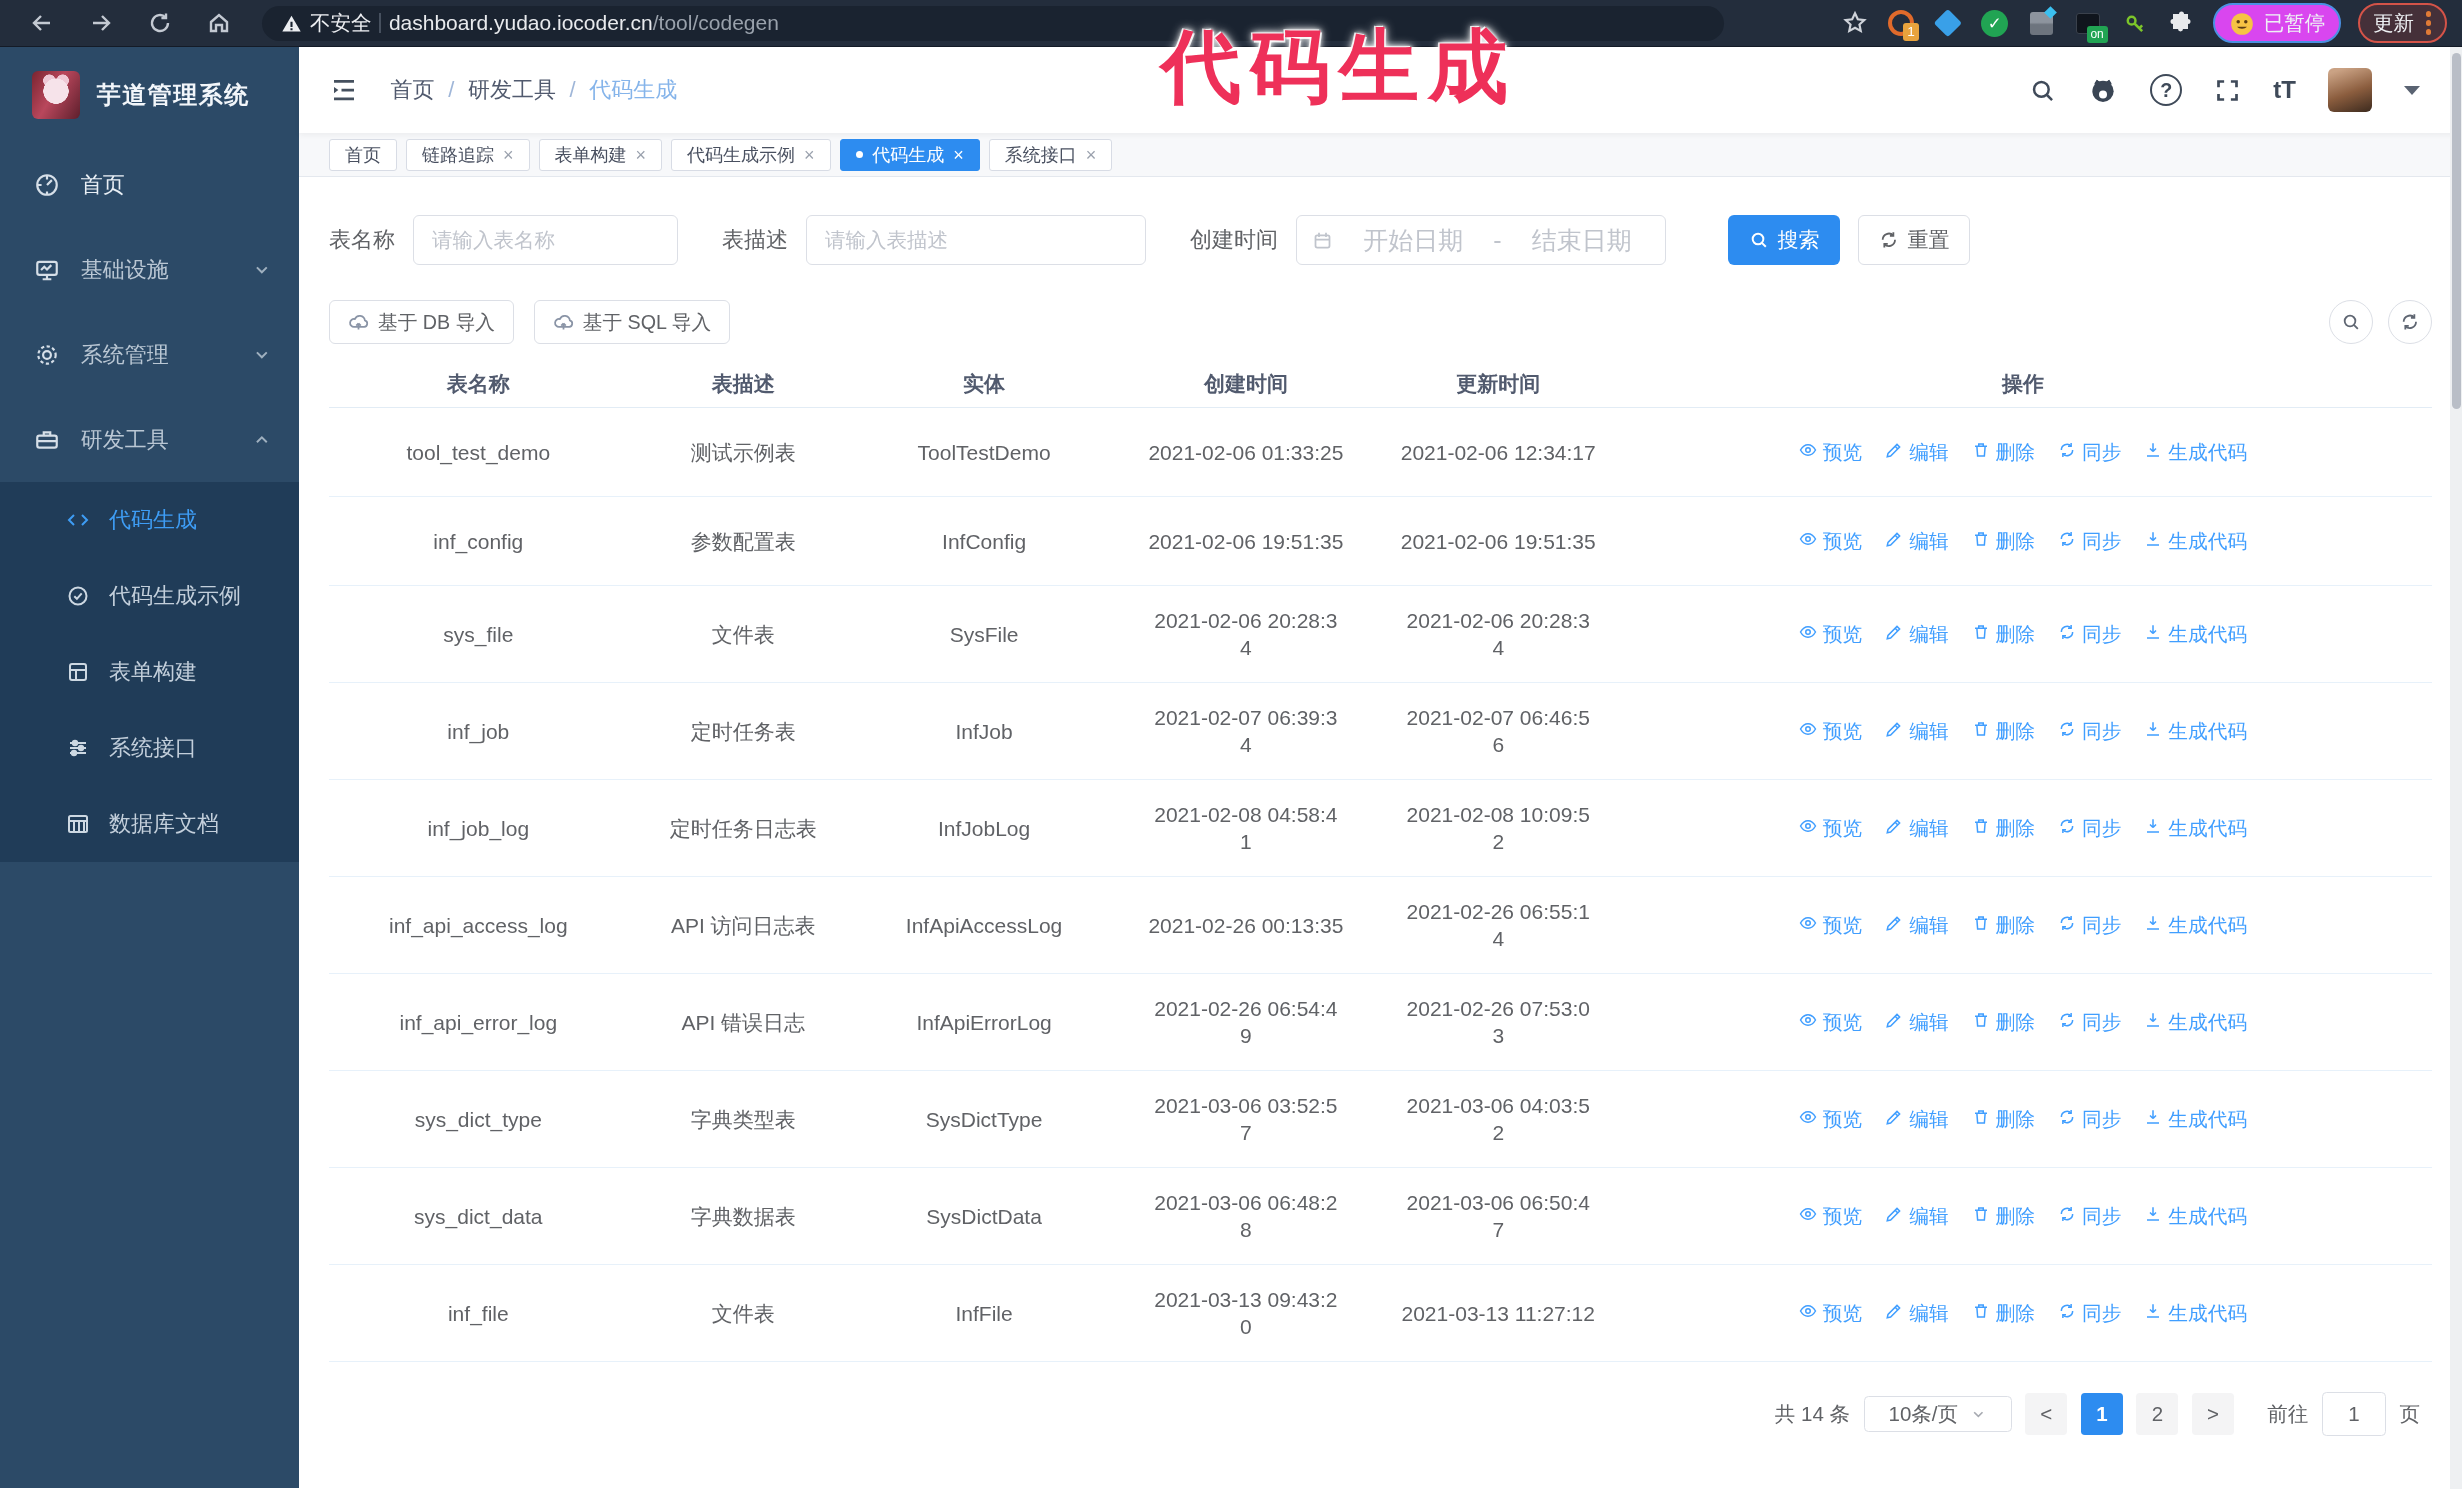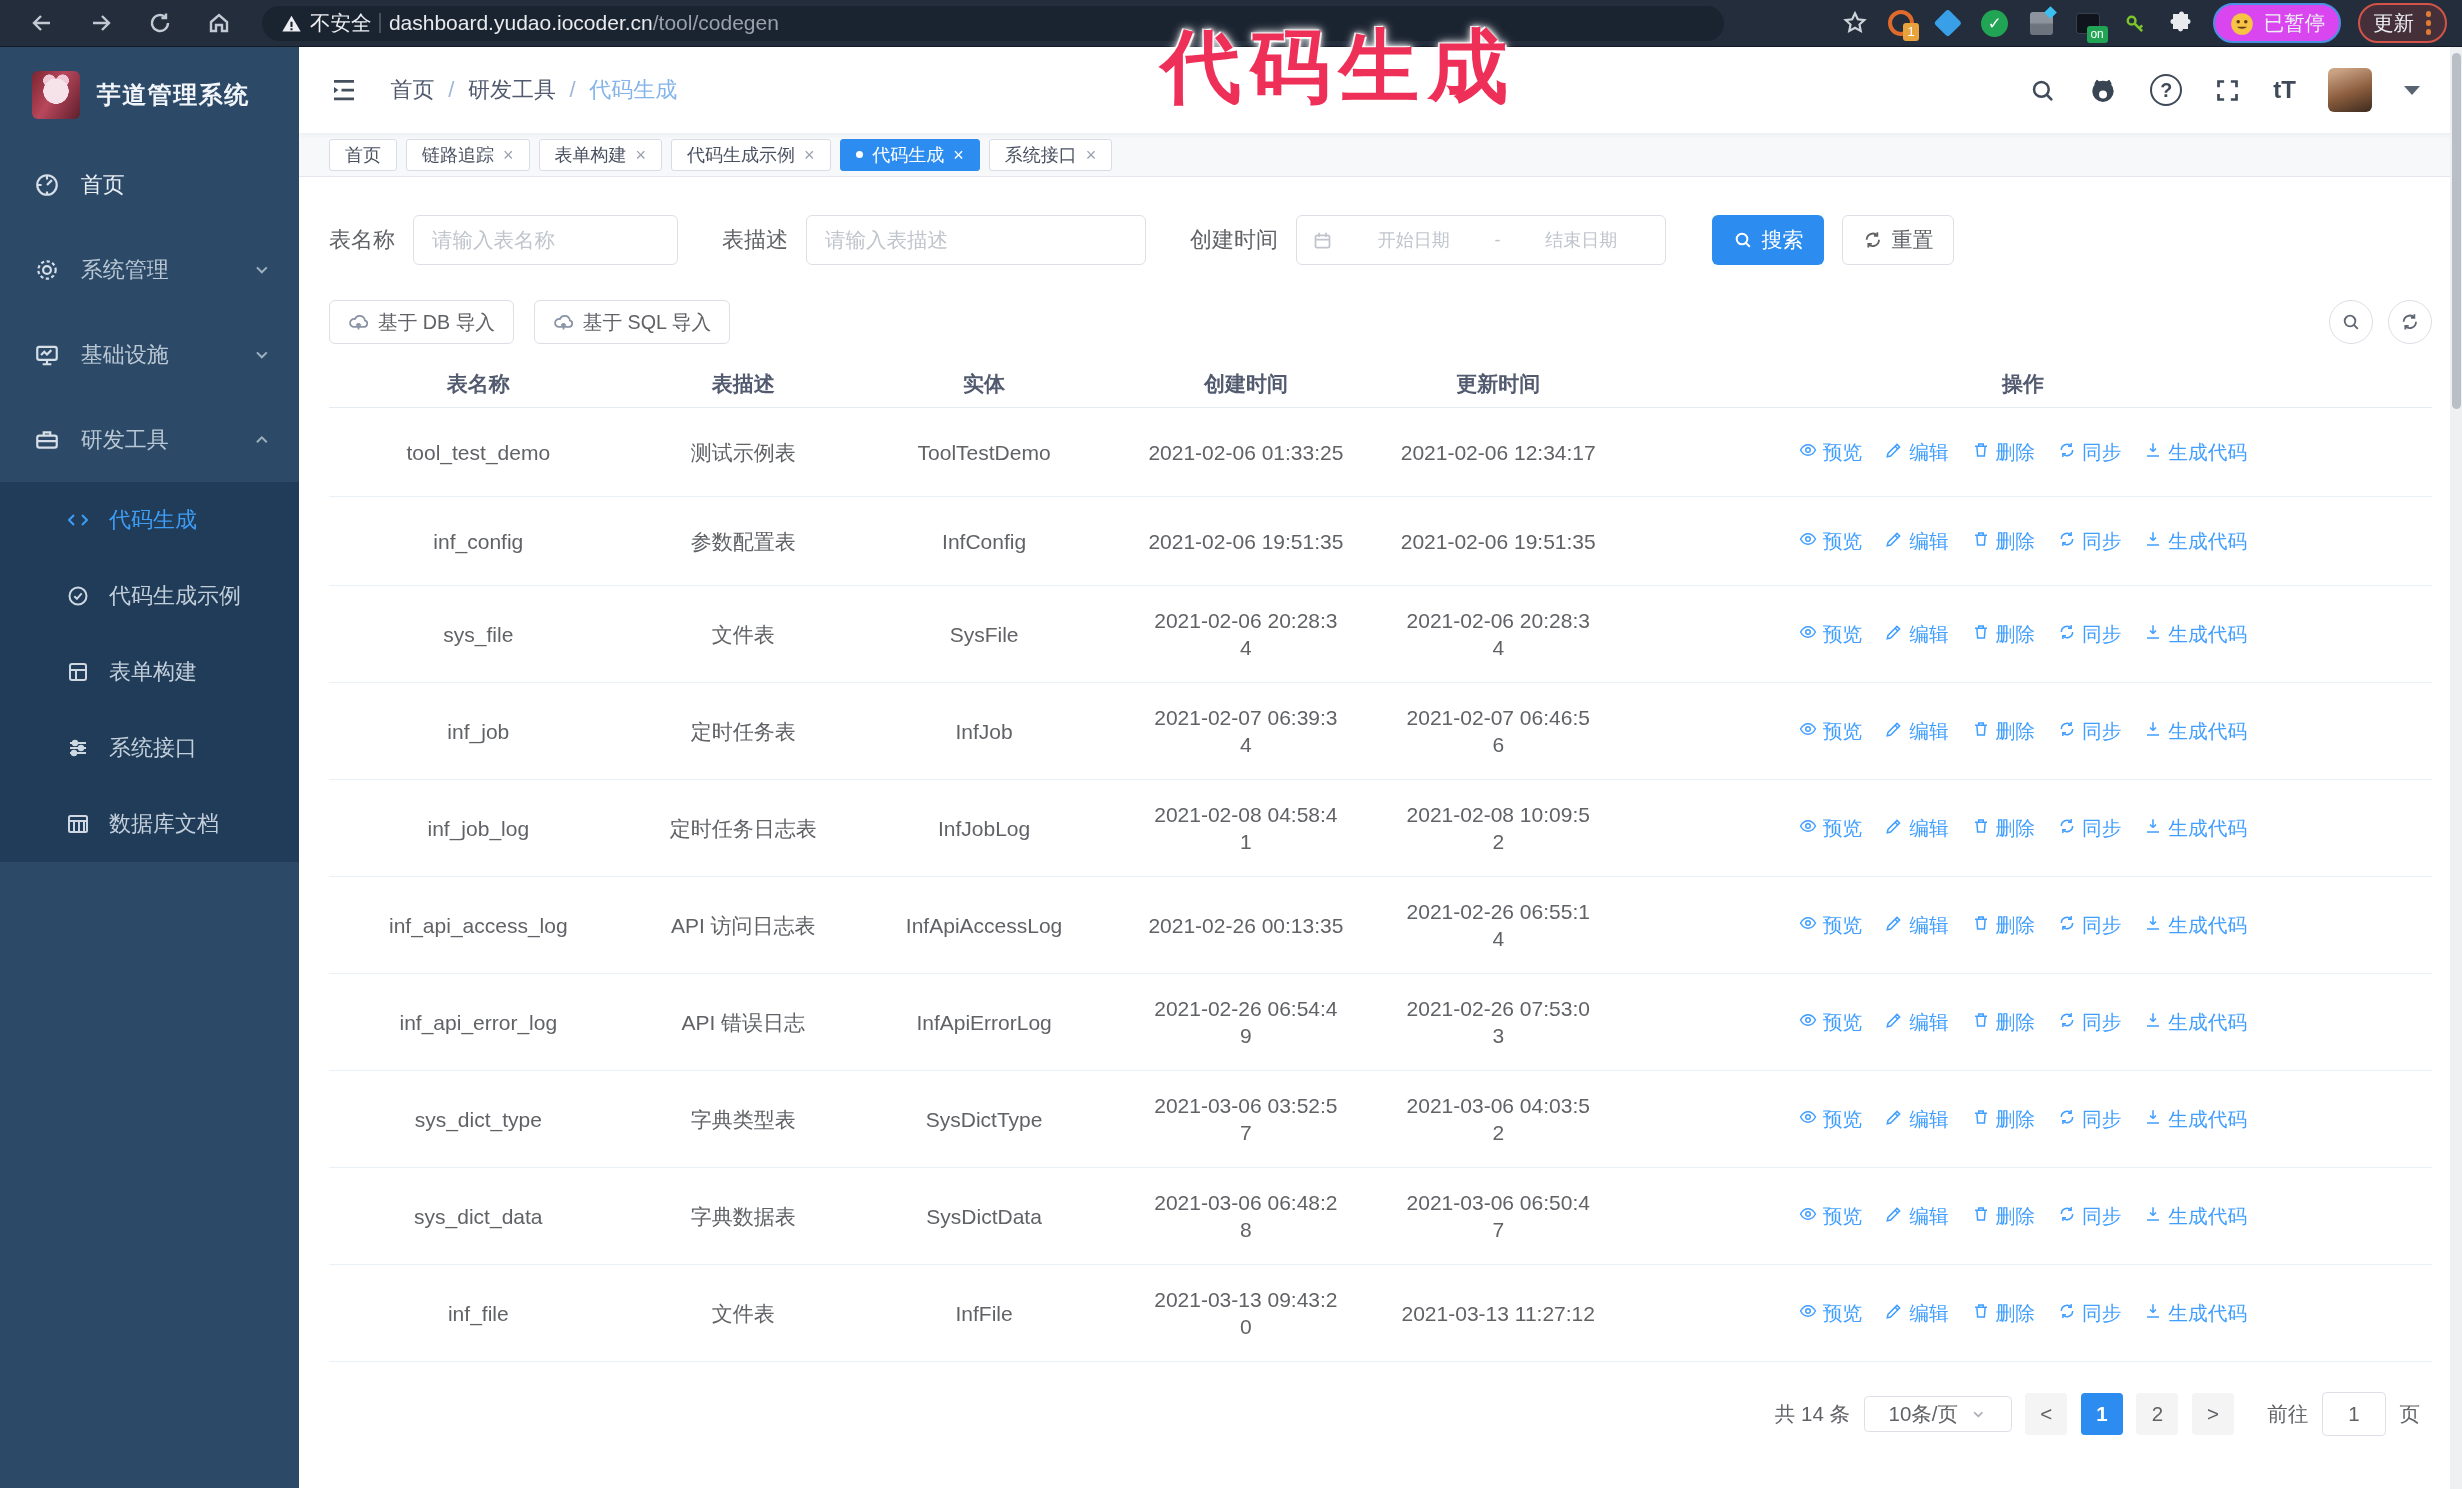--- a/index.html
+++ b/index.html
@@ -77,21 +77,21 @@
   .tag .dot{width:7.6px;height:7.6px;border-radius:50%;background:#fff;}
 
   
   .content{flex:1 1 auto;padding:38px 30px 0 30px;min-width:0;}
   .filter-row{display:flex;align-items:center;gap:18px;margin-bottom:35px;}
   .flabel{font-size:22px;color:#606266;flex:0 0 auto;}
   .tinput{height:50px;border:1.5px solid var(--border);border-radius:6px;font-size:20.5px;color:#606266;padding:0 18px;outline:none;}
   .tinput::placeholder{color:#c0c4cc;}
   .w1{width:265px;margin-right:26px;}
   .w2{width:340px;margin-right:26px;}
-  .daterange{width:370px;height:50px;border:1.5px solid var(--border);border-radius:6px;display:flex;align-items:center;padding:0 15px;gap:12px;color:#c0c4cc;font-size:18px;margin-right:28px;cursor:text;}
+  .daterange{width:370px;height:50px;border:1.5px solid var(--border);border-radius:6px;display:flex;align-items:center;padding:0 15px;gap:12px;color:#c0c4cc;font-size:25px;margin-right:44px;cursor:text;}
   .daterange .dr-start,.daterange .dr-end{flex:1;text-align:center;}
   .daterange .dr-sep{color:#c0c4cc;}
   .btn{display:inline-flex;align-items:center;gap:9px;height:50px;padding:0 19.7px;border-radius:6px;font-size:21px;cursor:pointer;border:1.5px solid transparent;}
   .btn.blue{background:var(--primary);color:#fff;}
   .btn.plain{background:#fff;border-color:var(--border);color:#606266;}
   .toolbar-row{display:flex;align-items:center;gap:19.7px;margin-bottom:16.7px;}
   .btn.small{height:44px;font-size:19.7px;padding:0 18px;color:#606266;}
   .round-group{margin-left:auto;display:flex;gap:15px;}
   .roundbtn{width:44px;height:44px;border-radius:50%;border:1.5px solid var(--border);background:#fff;display:flex;align-items:center;justify-content:center;color:#5f6672;cursor:pointer;}
 
@@ -224,41 +224,41 @@
               <circle cx="12" cy="12" r="9"></circle>
               <path d="M12 12l4.5-4.5M12 3v4M3 12h4M12 21v-3"></path>
             </svg>
           </span>
         <span>首页</span>
       </div>
 
       <div class="menu-item">
         <span class="mico">
             <svg width="26" height="26" viewBox="0 0 24 24" fill="none" stroke="currentColor" stroke-width="2">
-              <circle cx="12" cy="12" r="3.6"></circle>
-              <circle cx="12" cy="12" r="8" stroke-dasharray="3 2.3"></circle>
+              <rect x="3" y="4.5" width="18" height="12" rx="2"></rect>
+              <path d="M6.5 12l3-3 2.5 2.5 4-4"></path>
+              <path d="M12 16.5v3M8 20.5h8"></path>
             </svg>
           </span>
-        <span>系统管理</span>
+        <span>基础设施</span>
         <span class="chev">
             <svg width="19.7" height="19.7" viewBox="0 0 24 24" fill="none" stroke="currentColor" stroke-width="2.4">
               <path d="M6 9l6 6 6-6"></path>
             </svg>
           </span>
       </div>
 
       <div class="menu-item">
         <span class="mico">
             <svg width="26" height="26" viewBox="0 0 24 24" fill="none" stroke="currentColor" stroke-width="2">
-              <rect x="3" y="4.5" width="18" height="12" rx="2"></rect>
-              <path d="M6.5 12l3-3 2.5 2.5 4-4"></path>
-              <path d="M12 16.5v3M8 20.5h8"></path>
+              <circle cx="12" cy="12" r="3.6"></circle>
+              <circle cx="12" cy="12" r="8" stroke-dasharray="3 2.3"></circle>
             </svg>
           </span>
-        <span>基础设施</span>
+        <span>系统管理</span>
         <span class="chev">
             <svg width="19.7" height="19.7" viewBox="0 0 24 24" fill="none" stroke="currentColor" stroke-width="2.4">
               <path d="M6 9l6 6 6-6"></path>
             </svg>
           </span>
       </div>
 
       <div class="menu-item">
         <span class="mico">
             <svg width="26" height="26" viewBox="0 0 24 24" fill="none" stroke="currentColor" stroke-width="2">

